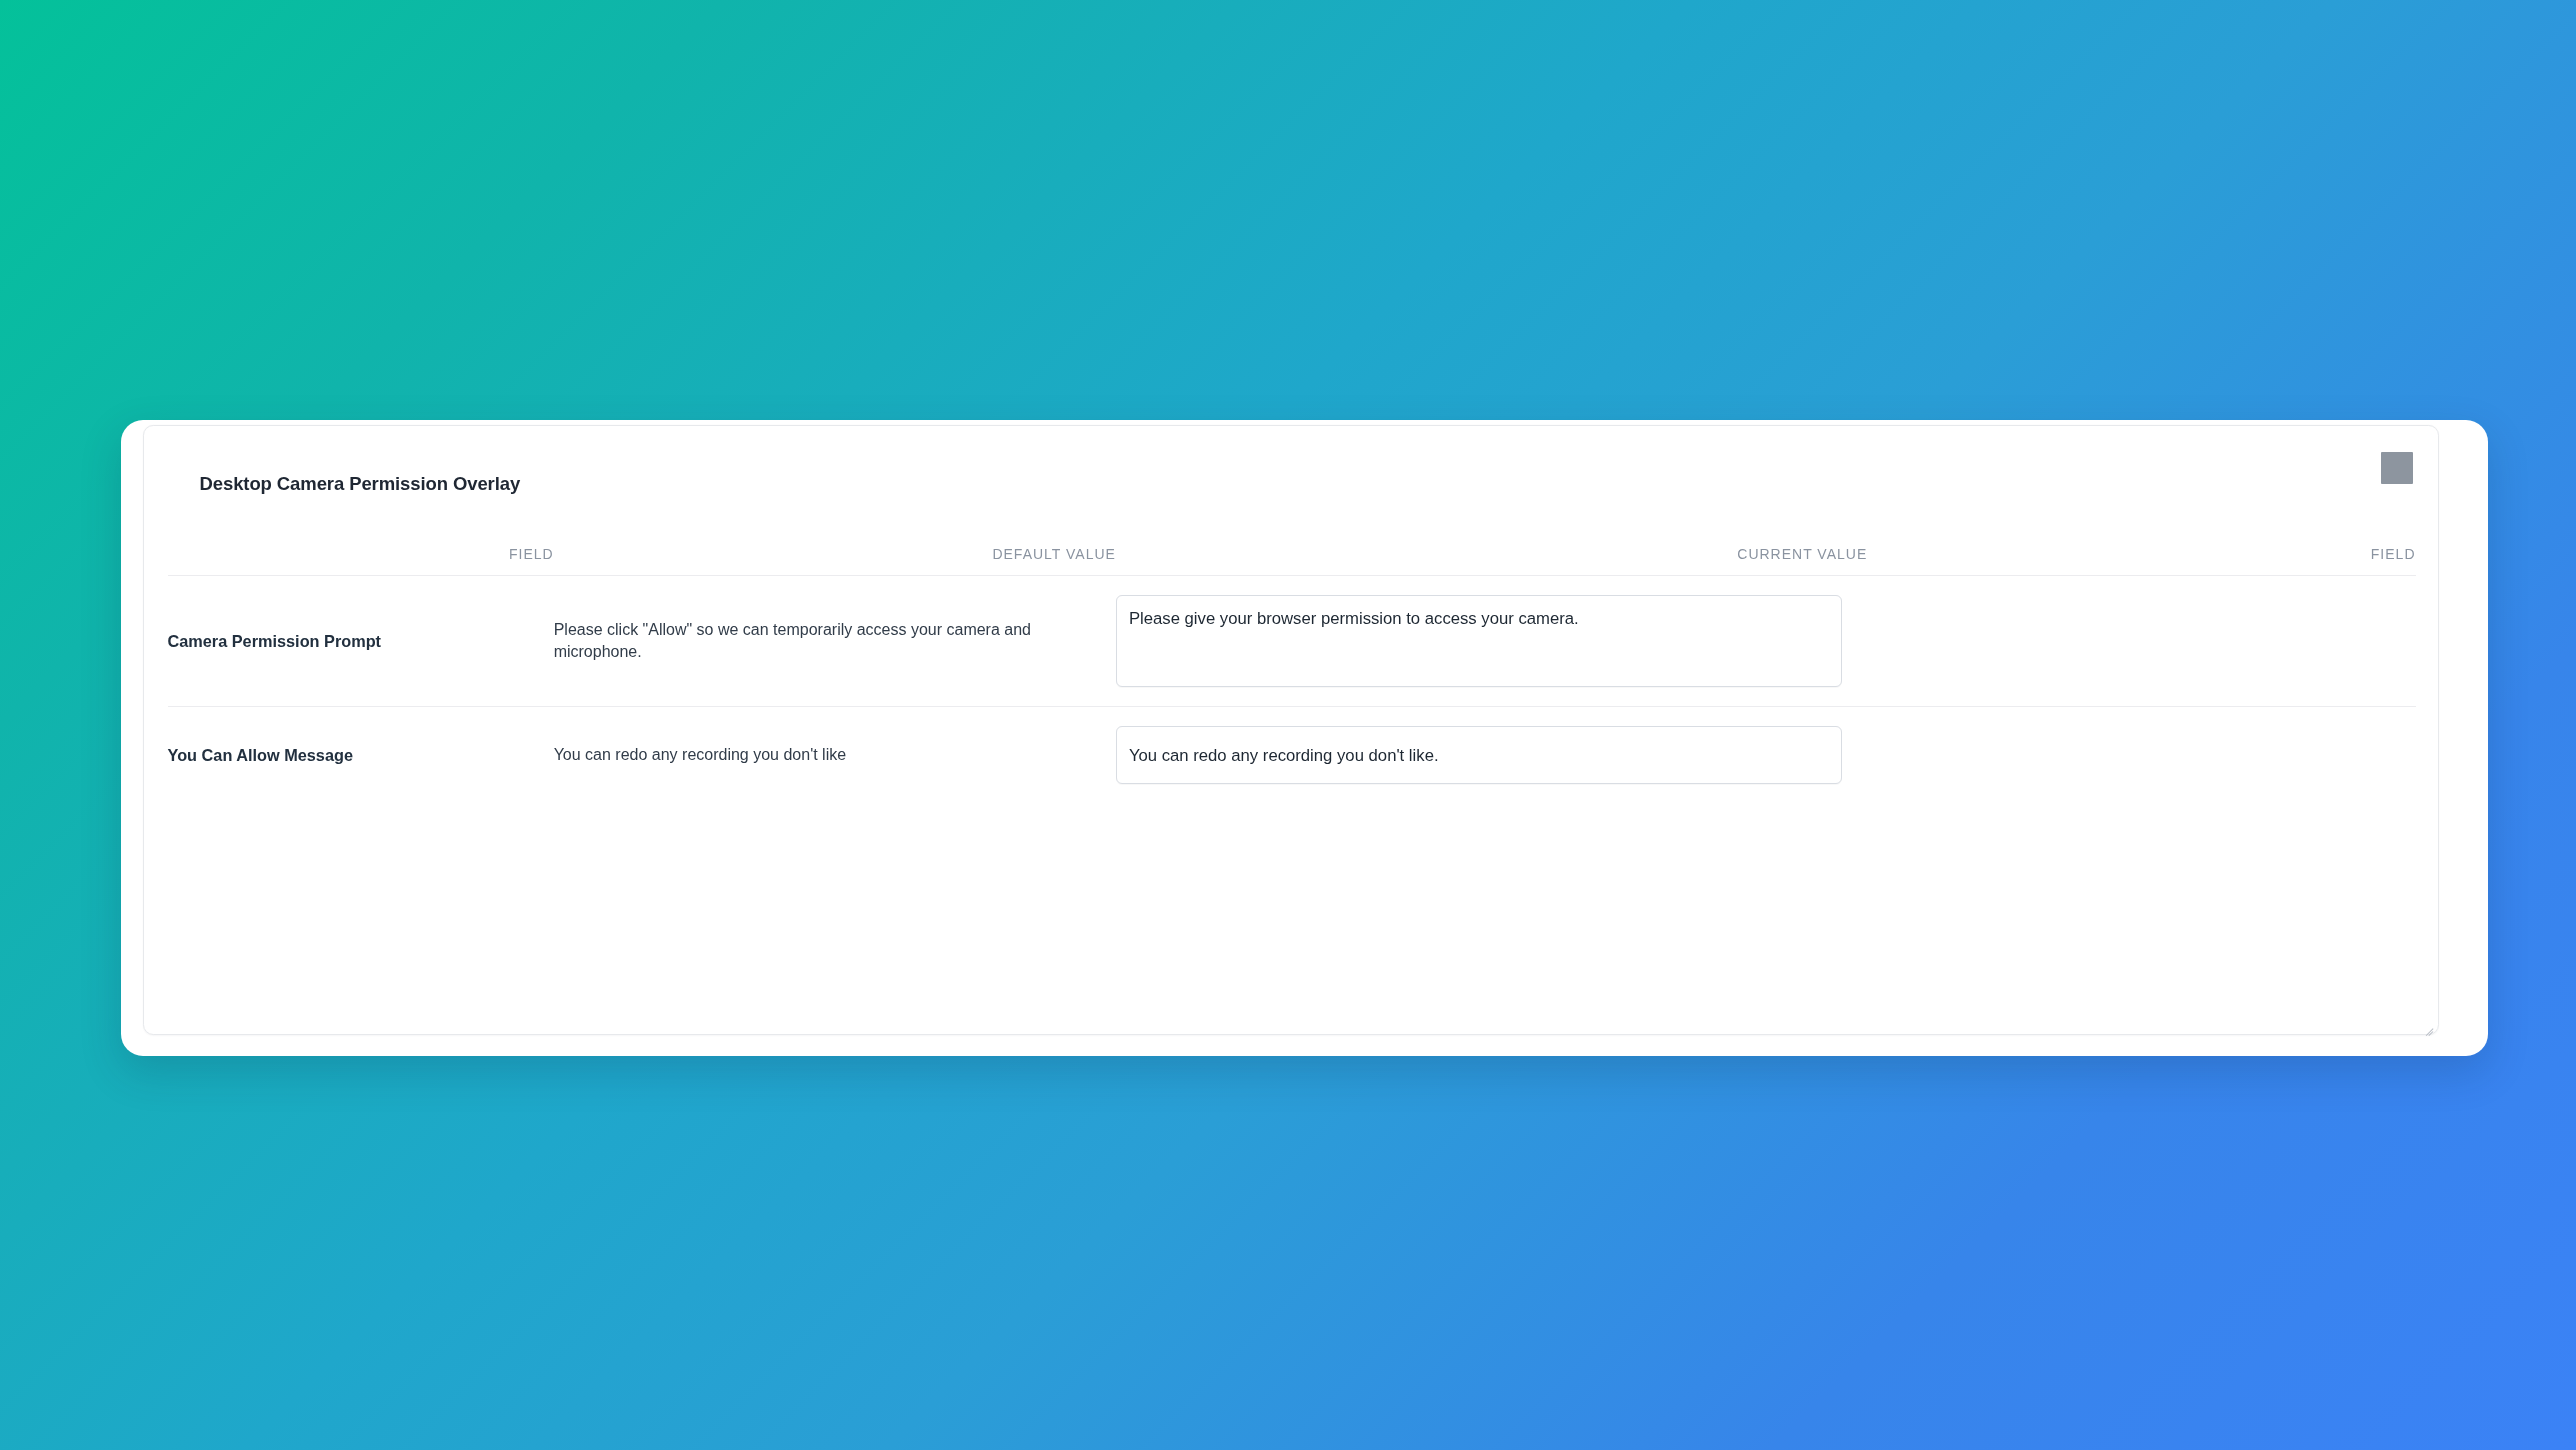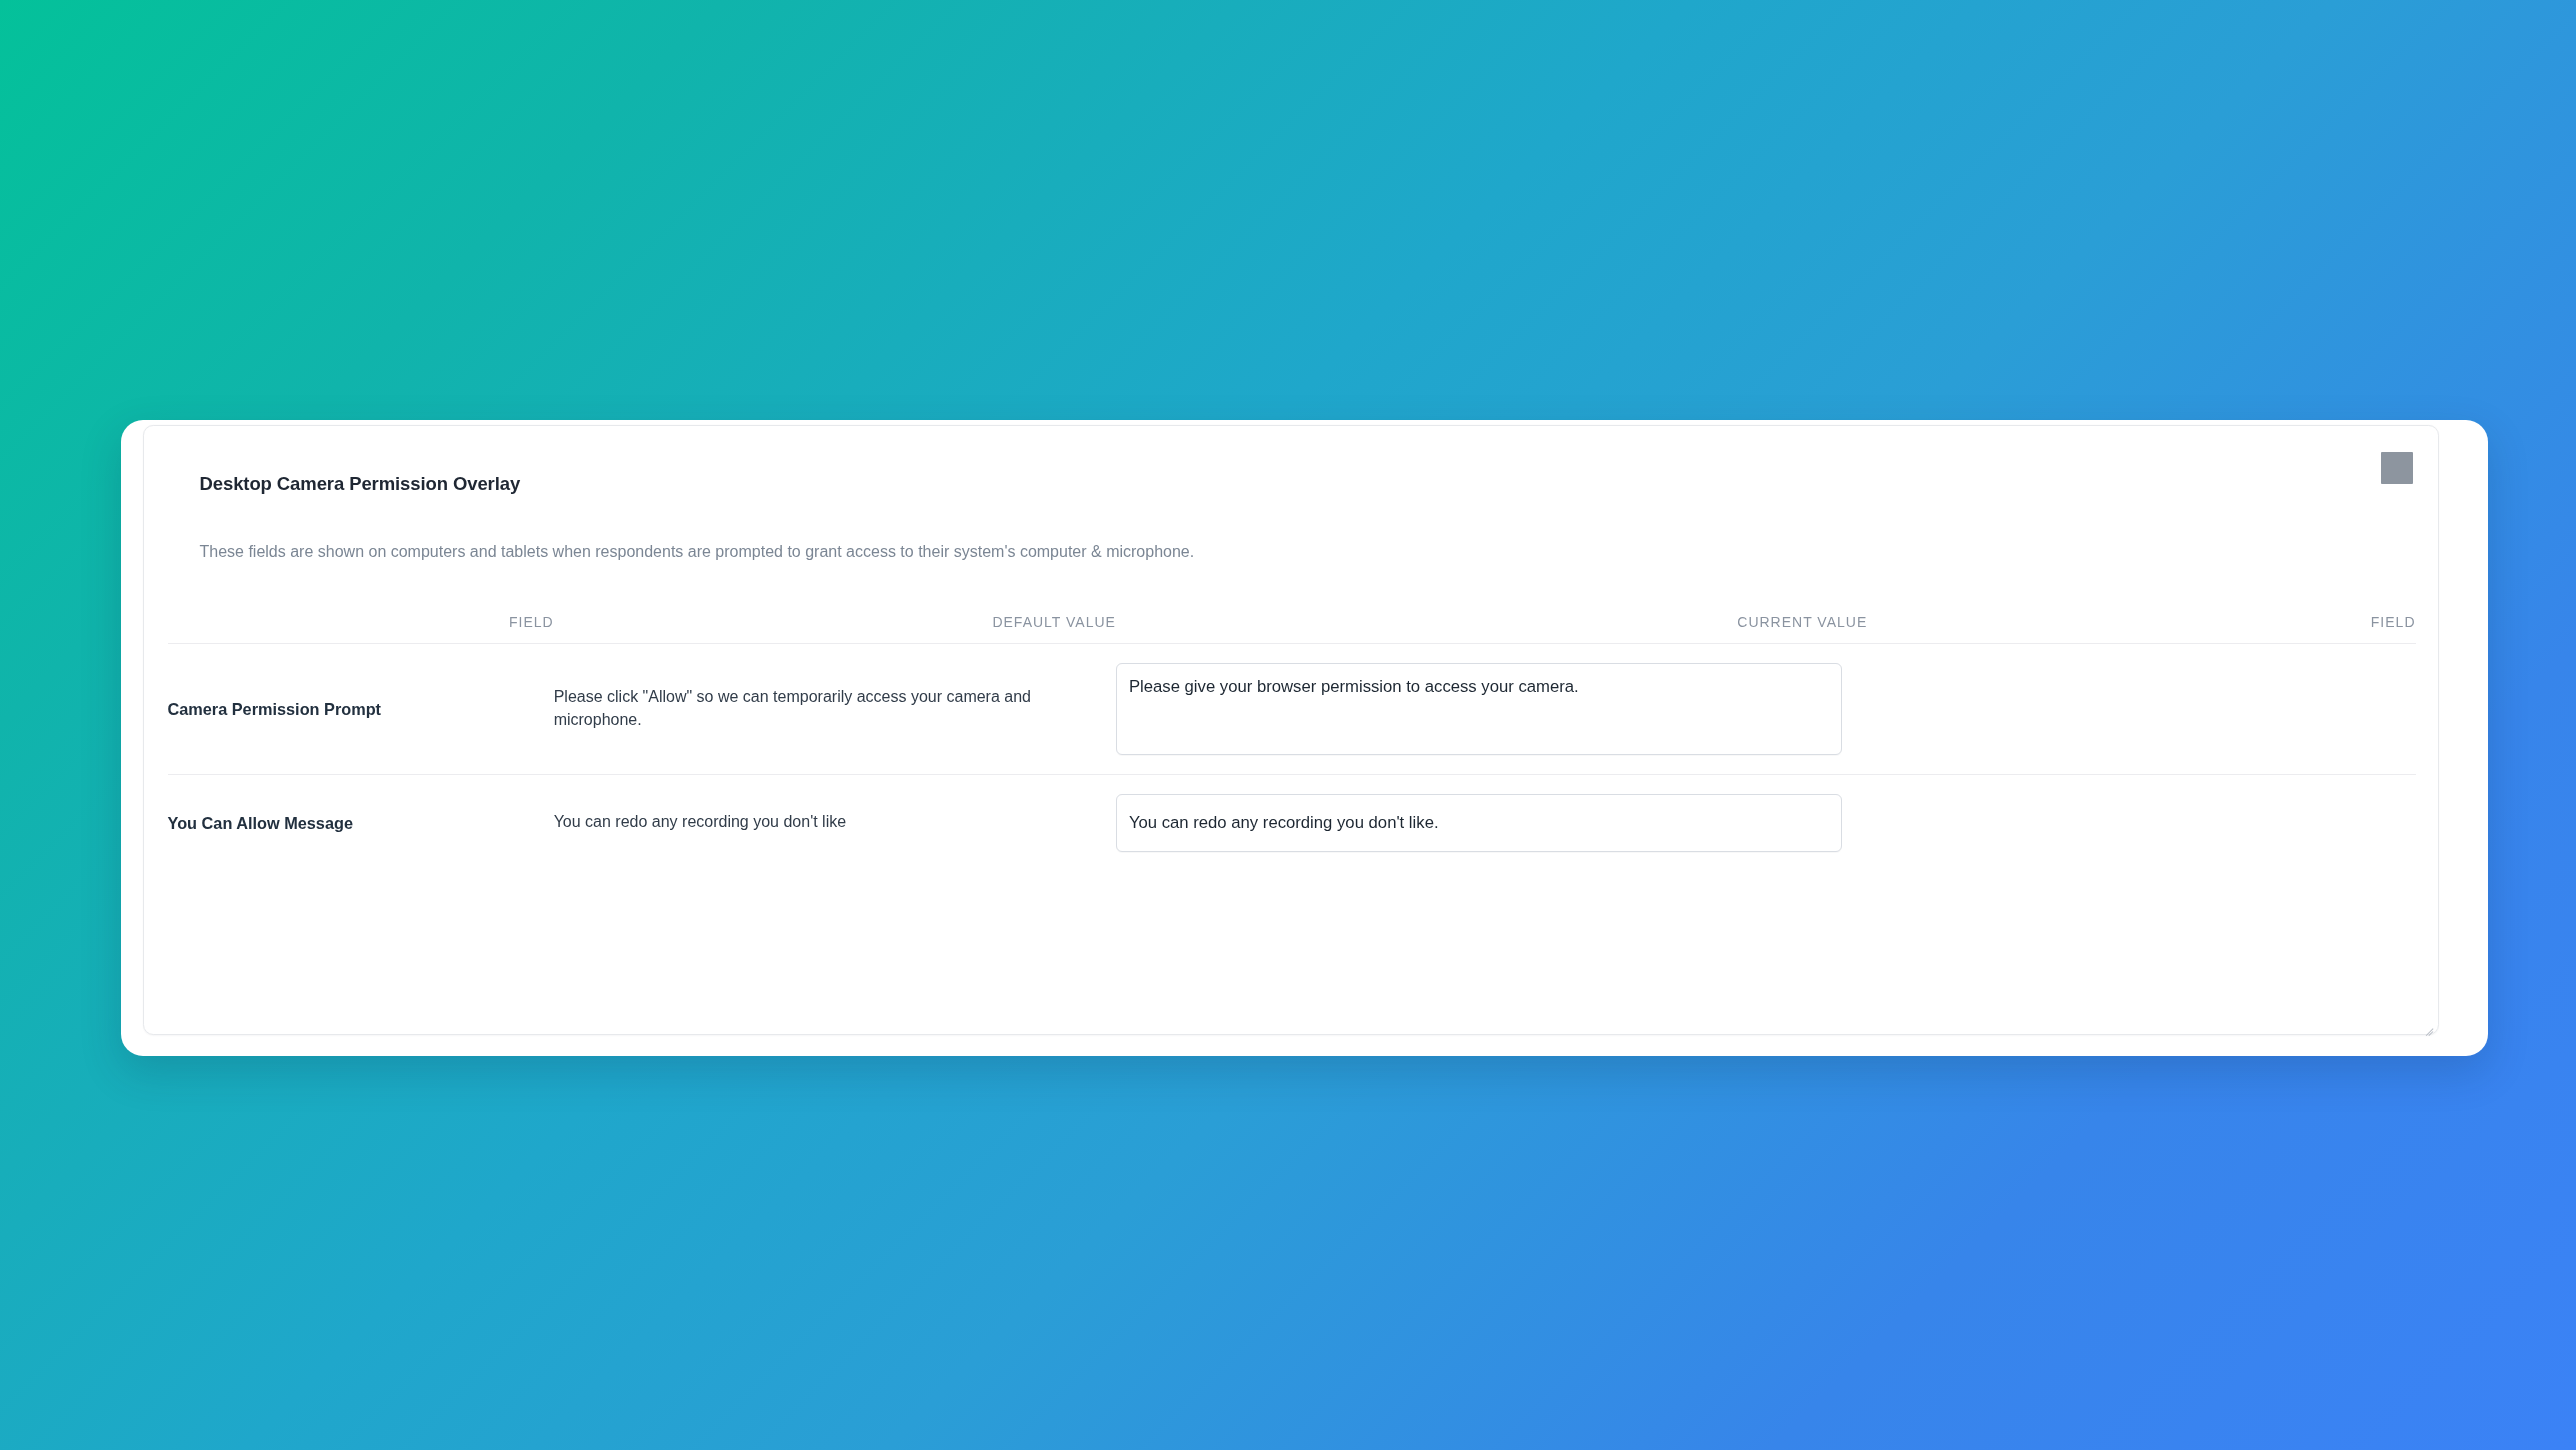--- a/index.html
+++ b/index.html
@@ -191,21 +191,20 @@
 </head>
 <body>
 
 <div id="outer-panel">
 
   <div id="section-card">
 
     <div class="card-header">
       <div id="section-title">Desktop Camera Permission Overlay</div>
 
-      <div id="section-description">These fields are shown on computers and tablets when respondents are prompted to grant access to their system's computer &amp; microphone.</div>
 
       <button id="collapse-button">
         <span class="minus-glyph"></span>
       </button>
     </div>
 
     <table class="perm-table">
       <colgroup>
         <col class="c-field">
         <col class="c-default">

